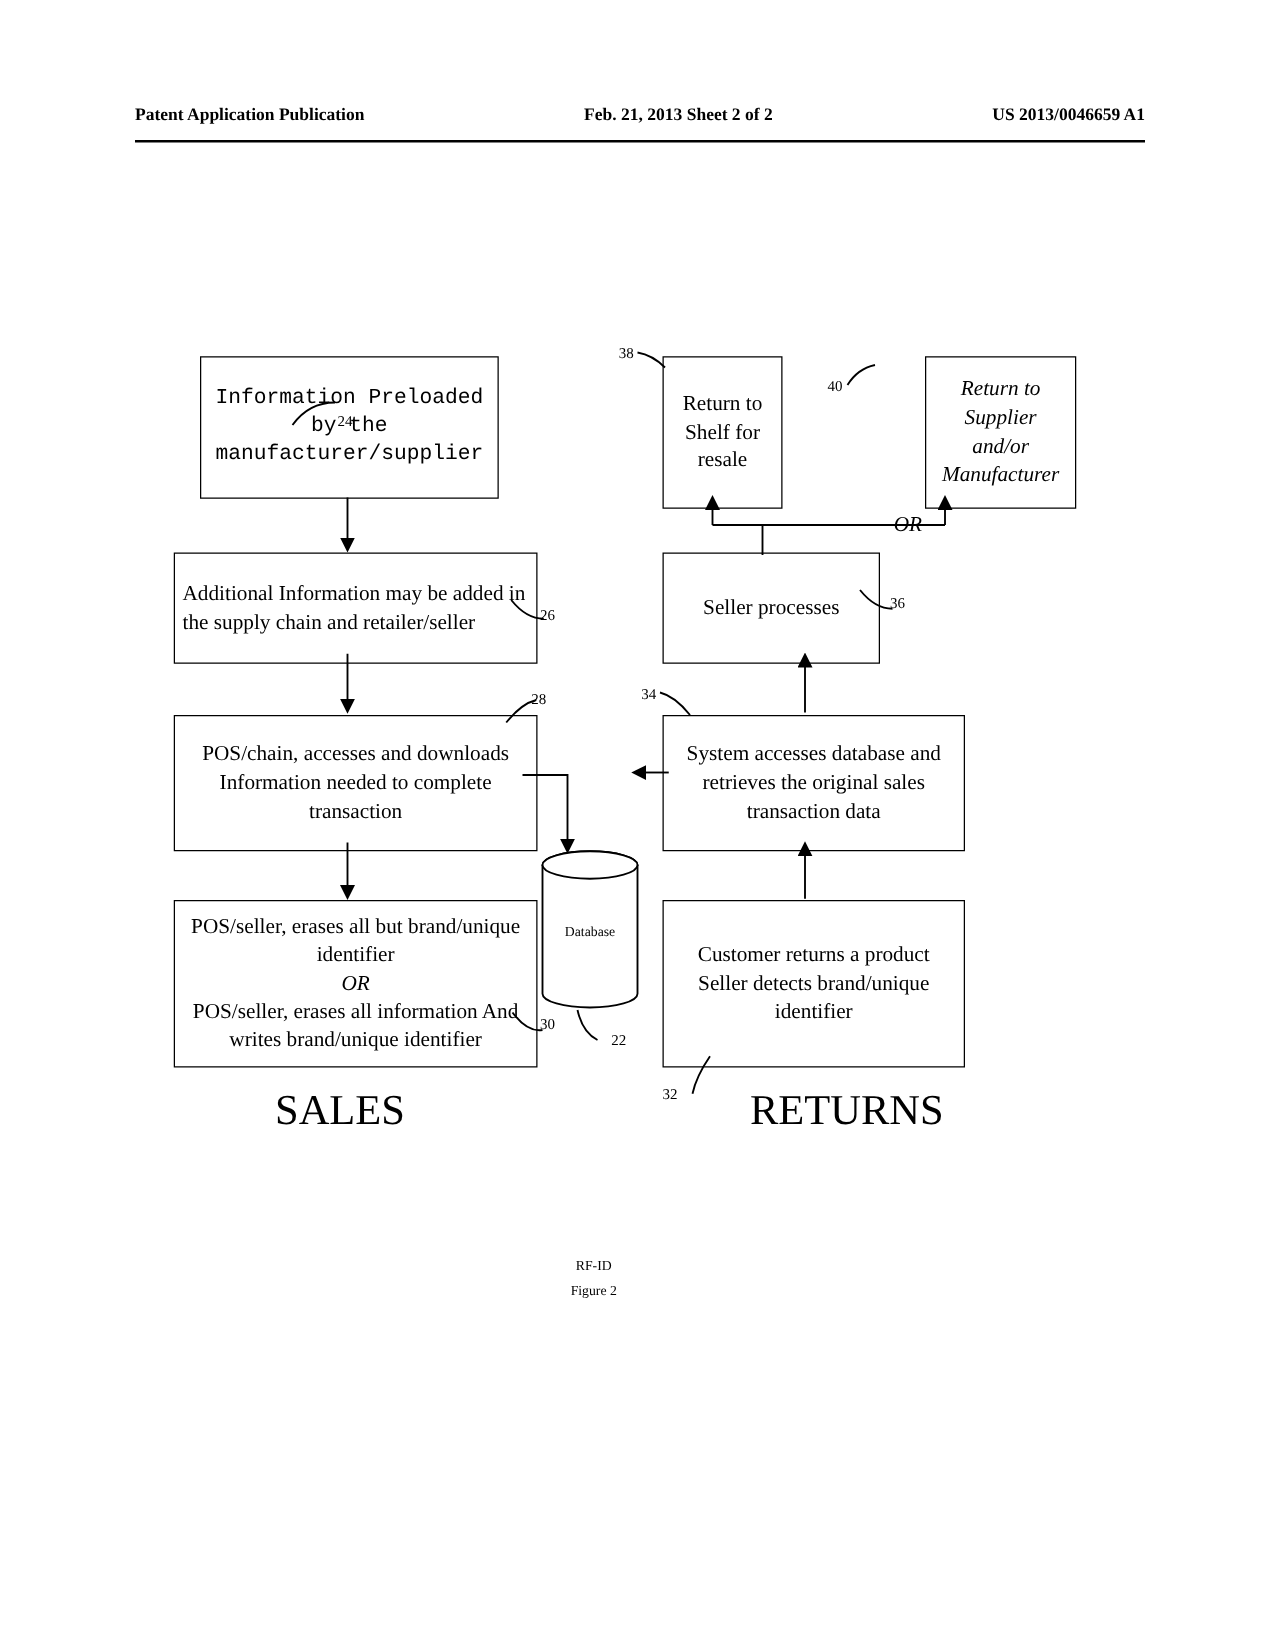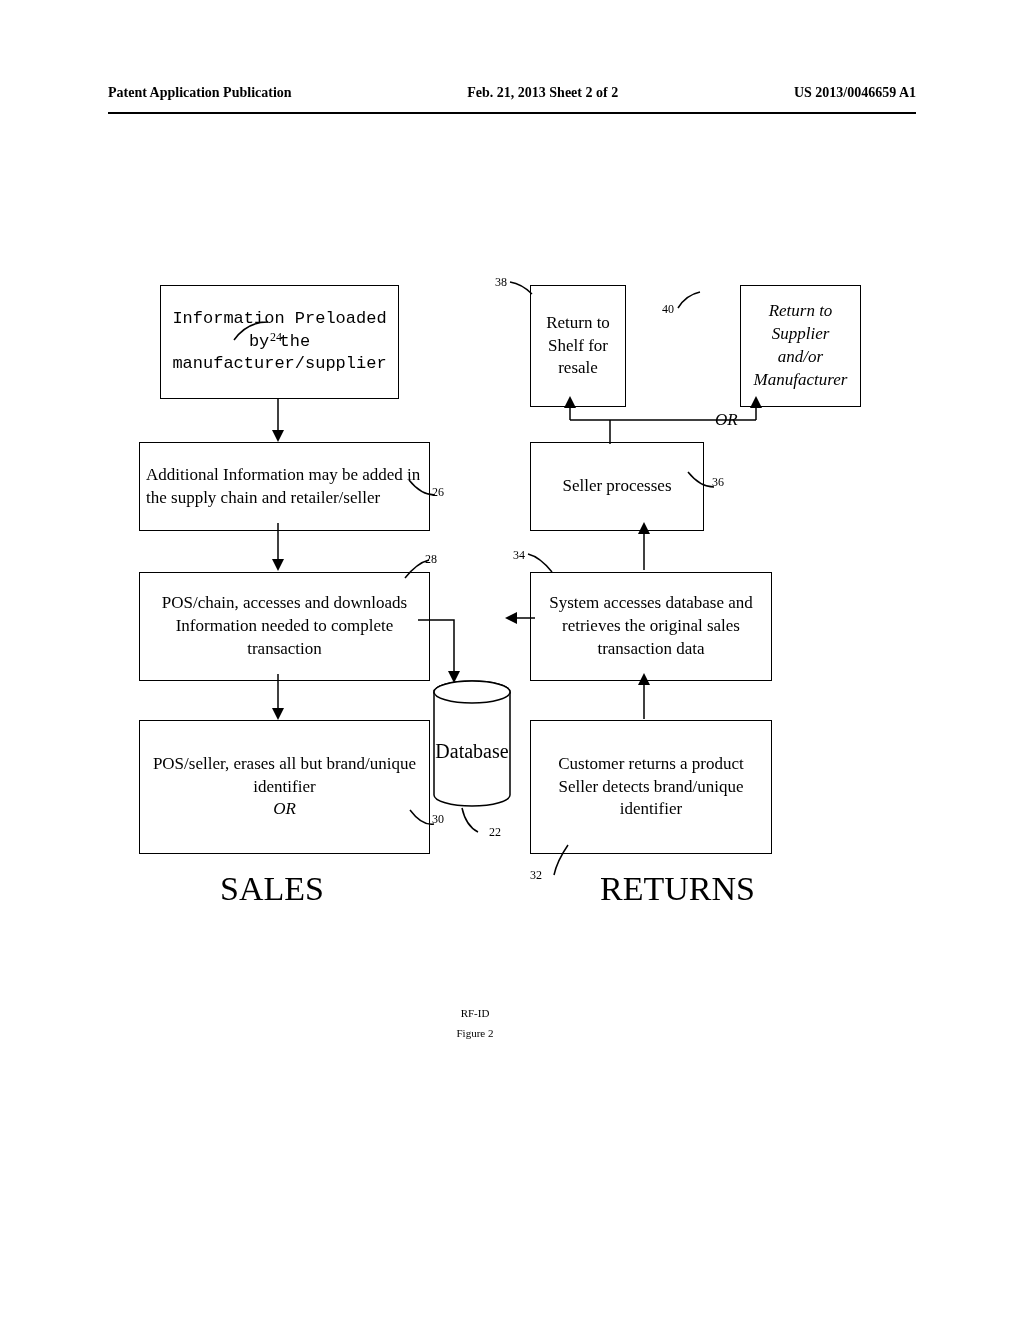--- a/index.html
+++ b/index.html
@@ -110,34 +110,35 @@
   </div>
   <div class="ref-num" style="top:432px; left:425px;">28</div>
   <svg style="top:438px; left:405px;" width="26" height="22">
     <path d="M0 20 Q 12 5 24 2" stroke="black" fill="none" stroke-width="1.5"></path>
   </svg>
 
   <div class="box" style="top:600px; left:139px; width:277px; height:120px;">
     <div class="box-content">
       <span>POS/seller, erases all but brand/unique identifier</span><br>
       <span style="font-style:italic;">OR</span><br>
+      <span>POS/seller, erases all information And writes brand/unique identifier</span>
     </div>
   </div>
   <div class="ref-num" style="top:692px; left:432px;">30</div>
   <svg style="top:690px; left:410px;" width="26" height="20">
     <path d="M0 0 Q 12 16 24 14" stroke="black" fill="none" stroke-width="1.5"></path>
   </svg>
 
   <div class="db-cylinder" style="top:560px; left:432px;">
     <svg width="80" height="130">
       <ellipse cx="40" cy="12" rx="38" ry="11" fill="white" stroke="black" stroke-width="1.5"></ellipse>
       <path d="M2 12 L2 115 A38 11 0 0 0 78 115 L78 12" fill="white" stroke="black" stroke-width="1.5"></path>
       <ellipse cx="40" cy="12" rx="38" ry="11" fill="white" stroke="black" stroke-width="1.5"></ellipse>
     </svg>
-    <div style="position:absolute; top:60px; left:0; width:80px; text-align:center; font-size:20px;">Database</div>
+    <div style="position:absolute; top:60px; left:0; width:80px; text-align:center; font-size:11px;">Database</div>
   </div>
   <div class="ref-num" style="top:705px; left:489px;">22</div>
   <svg style="top:688px; left:460px;" width="22" height="26">
     <path d="M2 0 Q 6 18 18 24" stroke="black" fill="none" stroke-width="1.5"></path>
   </svg>
 
   <div class="box" style="top:600px; left:530px; width:228px; height:120px;">
     <div class="box-content">
       <span>Customer returns a product</span><br>
       <span>Seller detects brand/unique identifier</span>

